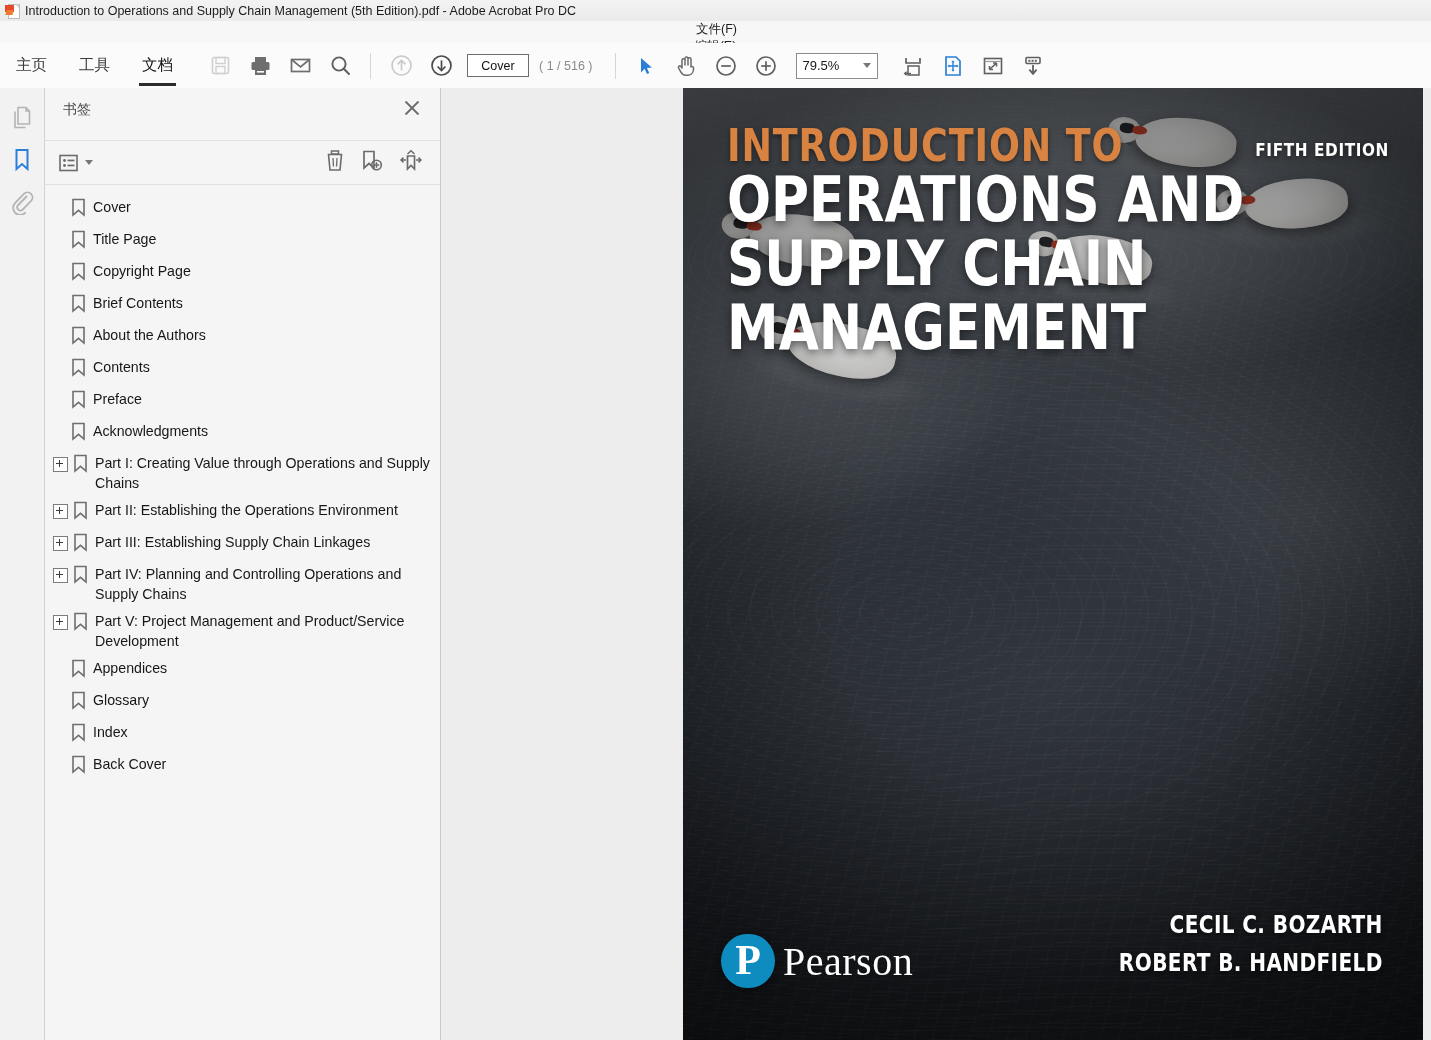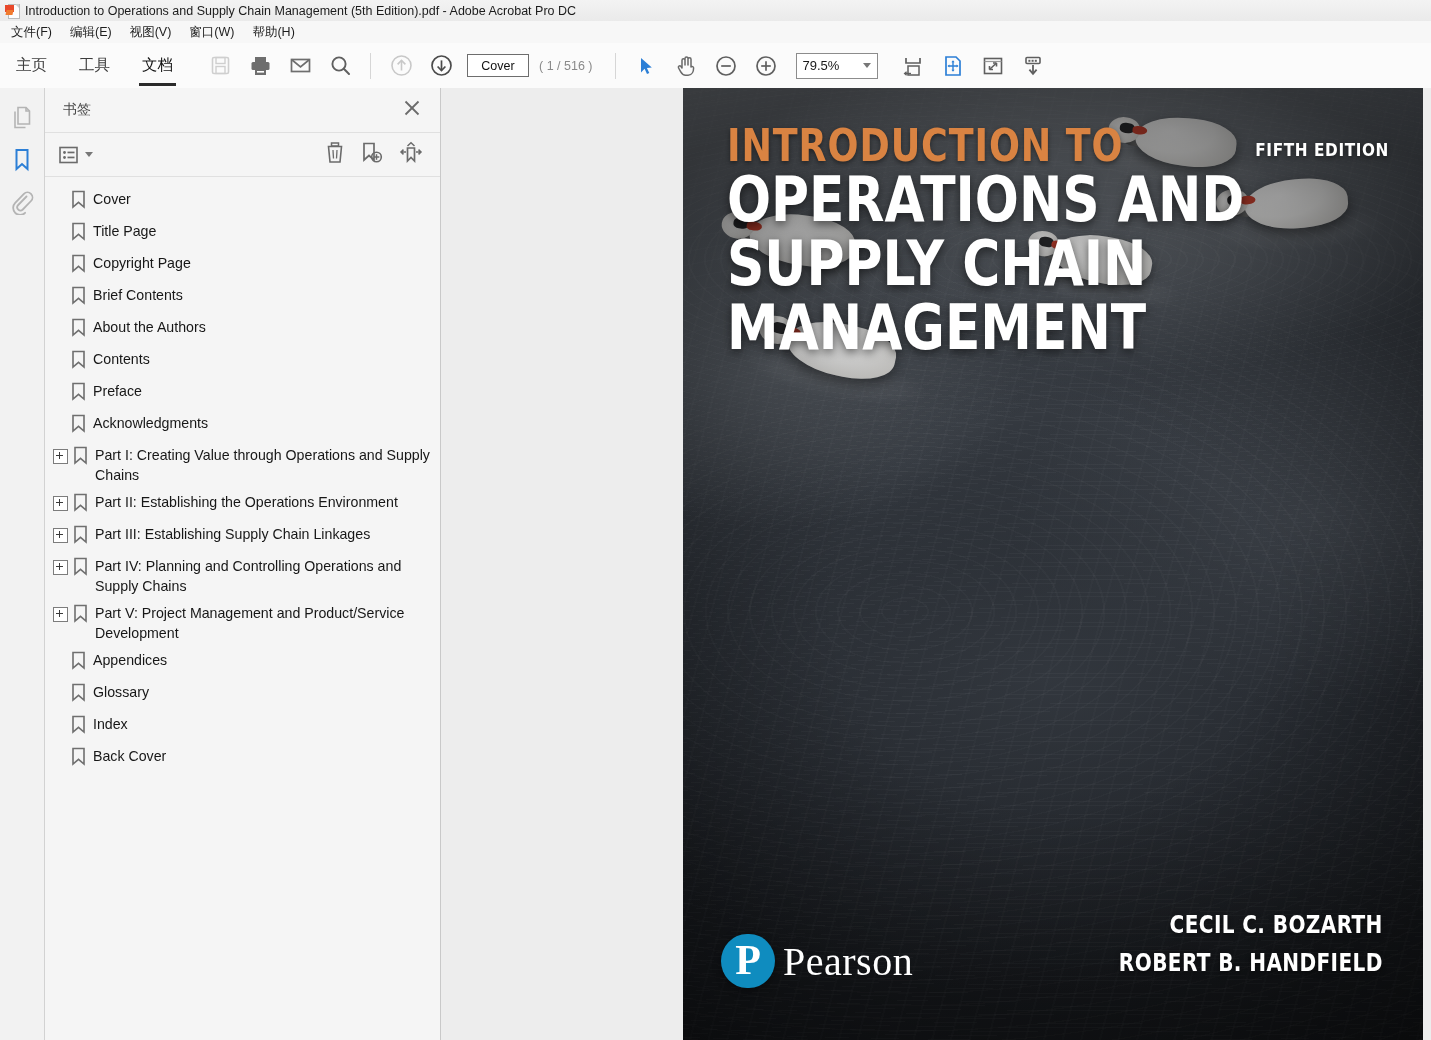--- a/index.html
+++ b/index.html
@@ -23,20 +23,21 @@
   .acro-icon .fold{position:absolute;right:1px;top:1px;width:0;height:0;border-left:4px solid transparent;border-top:4px solid #cfcfcf;}
   .acro-icon .red{position:absolute;left:0px;top:2px;width:9px;height:7px;background:#e8482a;}
   .acro-icon .redb{position:absolute;left:1px;top:7px;width:7px;height:5px;background:#f07a2e;transform:skewX(-12deg);}
   .title-text{font-size:12.5px;color:#1b1b1b;white-space:nowrap;}
 
   
   .menubar{
     position:absolute;left:0;top:21px;width:1431px;height:22px;
     background:#f7f7f7;display:flex;align-items:center;
     border-bottom:1px solid #ececec;
+    flex-direction:column;
   }
   .menu-item{font-size:12.5px;color:#1d1d1d;padding:0 9px;white-space:nowrap;cursor:default;}
   .menu-item:first-child{margin-left:2px;}
 
   
   .toolbar{
     position:absolute;left:0;top:43px;width:1431px;height:45px;
     background:#fbfbfb;border-bottom:1px solid #d9d9d9;
     display:flex;align-items:center;
   }
@@ -77,21 +78,21 @@
   .rail-btn{width:34px;height:36px;display:flex;align-items:center;justify-content:center;margin-bottom:6px;}
 
   
   .bm-panel{
     position:absolute;left:45px;top:88px;width:395px;height:952px;
     background:#f5f5f5;border-right:1px solid #c9c9c9;
     display:flex;flex-direction:column;
   }
   .bm-head{
     height:44px;display:flex;align-items:center;justify-content:space-between;
-    padding:0 14px 0 18px;border-bottom:1px solid #e0e0e0;flex:0 0 auto;
+    padding:0 14px 8px 18px;border-bottom:1px solid #e0e0e0;flex:0 0 auto;
   }
   .bm-title{font-size:14px;color:#4a4a4a;}
   .bm-tools{
     height:43px;display:flex;align-items:center;justify-content:space-between;
     padding:0 16px 0 14px;border-bottom:1px solid #e0e0e0;flex:0 0 auto;
   }
   .bm-tools-right{display:flex;align-items:center;gap:14px;}
   .bm-list{flex:1 1 auto;overflow:hidden;padding-top:8px;}
   .bm-row{
     display:flex;align-items:flex-start;padding:3px 10px 3px 8px;min-height:26px;

